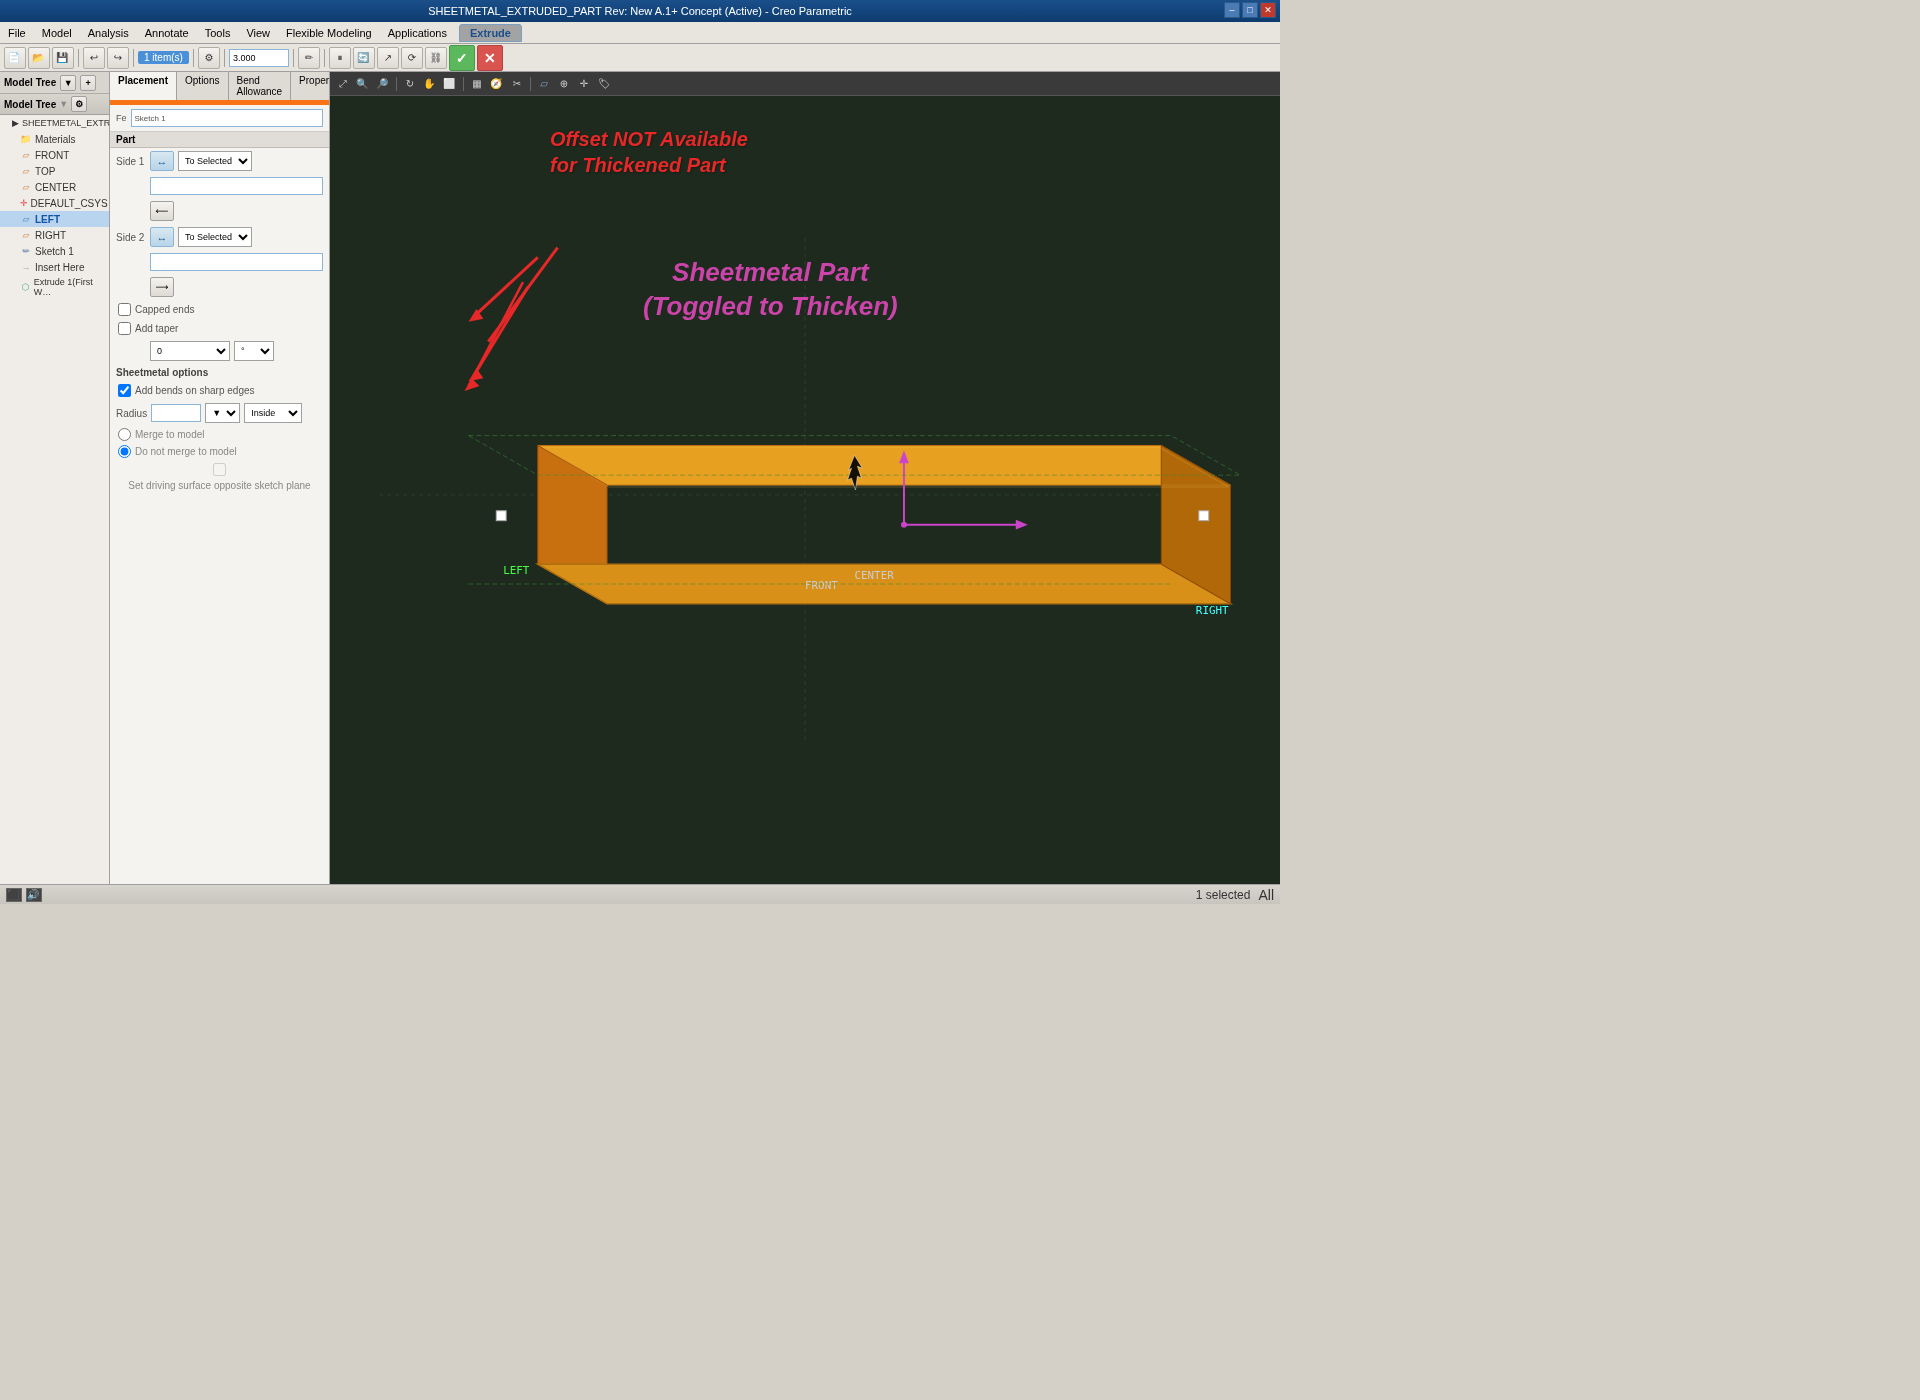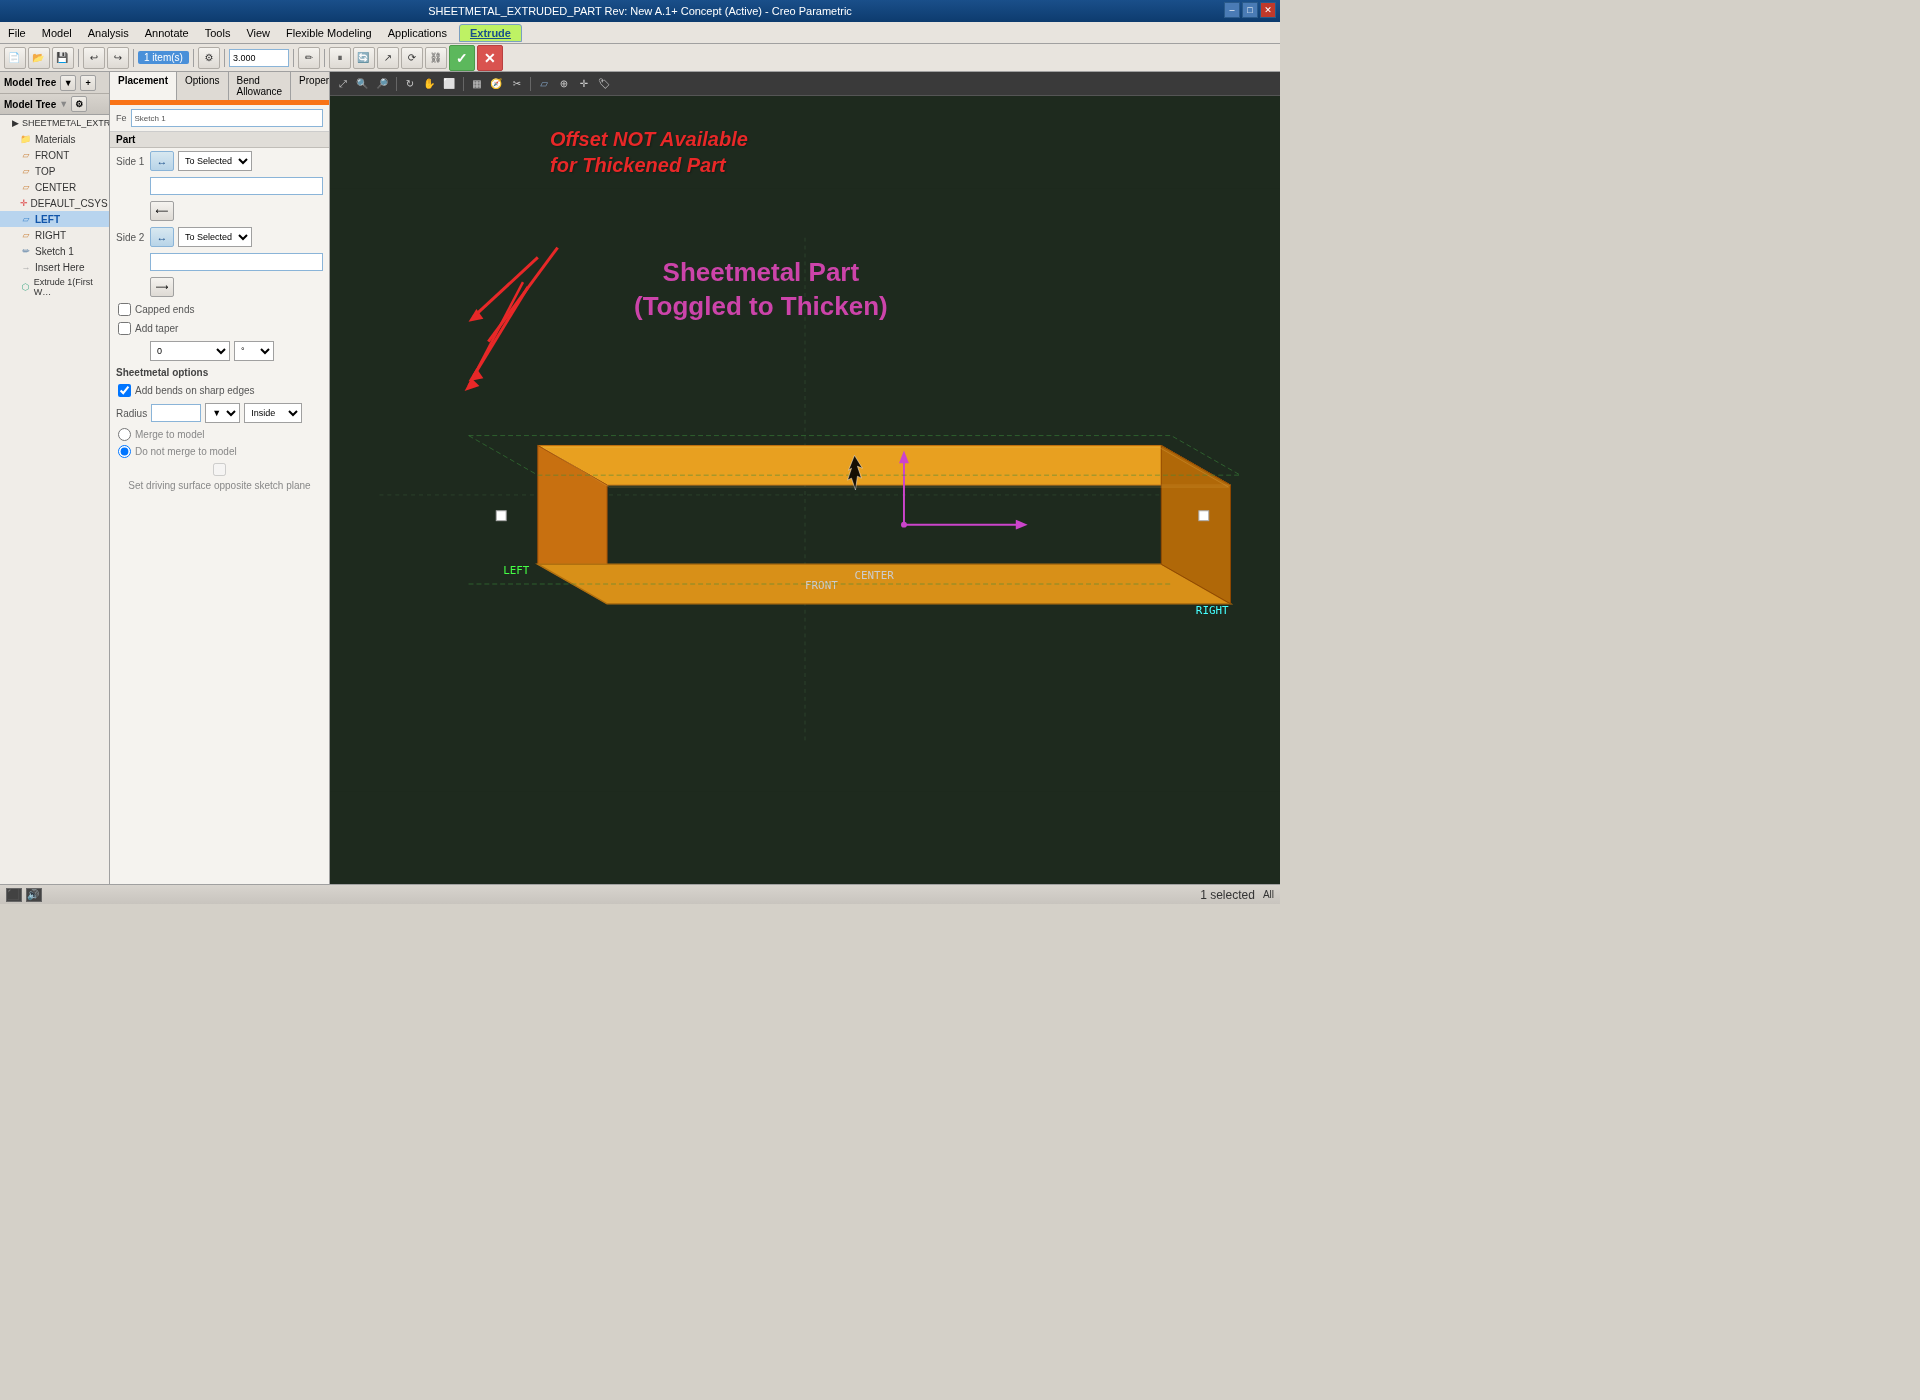--- a/index.html
+++ b/index.html
@@ -54,30 +54,29 @@
       font-size: 11px;
       cursor: pointer;
       height: 100%;
       display: flex;
       align-items: center;
       text-align: right;
     }
 
     
     .extrude-tab {
-      background: #bef264;
+      background: #a3a3a3;
       border: 1px solid #7a9fc0;
       border-radius: 3px 3px 0 0;
       padding: 2px 10px;
       margin-left: 4px;
       font-size: 11px;
       font-weight: bold;
       color: #1a4f8a;
       cursor: pointer;
-      text-decoration: underline;
     }
 
     
     #quickbar {
       height: 28px;
       background: #e8e4de;
       display: flex;
       align-items: center;
       padding: 0 4px;
       border-bottom: 1px solid #a0a0a0;
@@ -663,21 +662,21 @@
         <polygon points="530,270 524,285 527,283 523,295 527,293 531,305 533,291 537,293 533,281 538,283" fill="black" stroke="white" stroke-width="0.5" opacity="0.9"></polygon>
       </svg>
 
       
       <div class="annotation-red" style="top:30px; left:220px;">
         <span>Offset NOT Available</span><br>
         <span>for Thickened Part</span>
       </div>
 
       
-      <div class="annotation-pink" style="top:160px; left:304px;">
+      <div class="annotation-pink" style="top:160px; left:313px;font-style:italic;">
         <span>Sheetmetal Part</span><br>
         <span>(Toggled to Thicken)</span>
       </div>
 
       
       <svg style="position:absolute;top:0;left:0;width:100%;height:100%;pointer-events:none;" viewBox="0 0 960 610" xmlns="http://www.w3.org/2000/svg">
 
         <line x1="210" y1="70" x2="145" y2="130" stroke="#e82828" stroke-width="3"></line>
         <polygon points="140,135 148,122 155,132" fill="#e82828"></polygon>
 
@@ -694,15 +693,15 @@
 </div>
 
 <div id="statusbar">
   <div style="display:flex;gap:4px;">
     <div style="width:16px;height:14px;background:#444;border:1px solid #666;display:flex;align-items:center;justify-content:center;cursor:pointer;">⬛</div>
     <div style="width:16px;height:14px;background:#444;border:1px solid #666;display:flex;align-items:center;justify-content:center;cursor:pointer;">🔊</div>
   </div>
   <span></span>
   <div class="status-right">
     <span style="color:#333;font-size:12px;">1 selected</span>
-    <span style="color:#333;font-size:10px;">All</span>
+    <span style="color:#333;font-size:14px;">All</span>
   </div>
 </div>
 
 </body></html>

